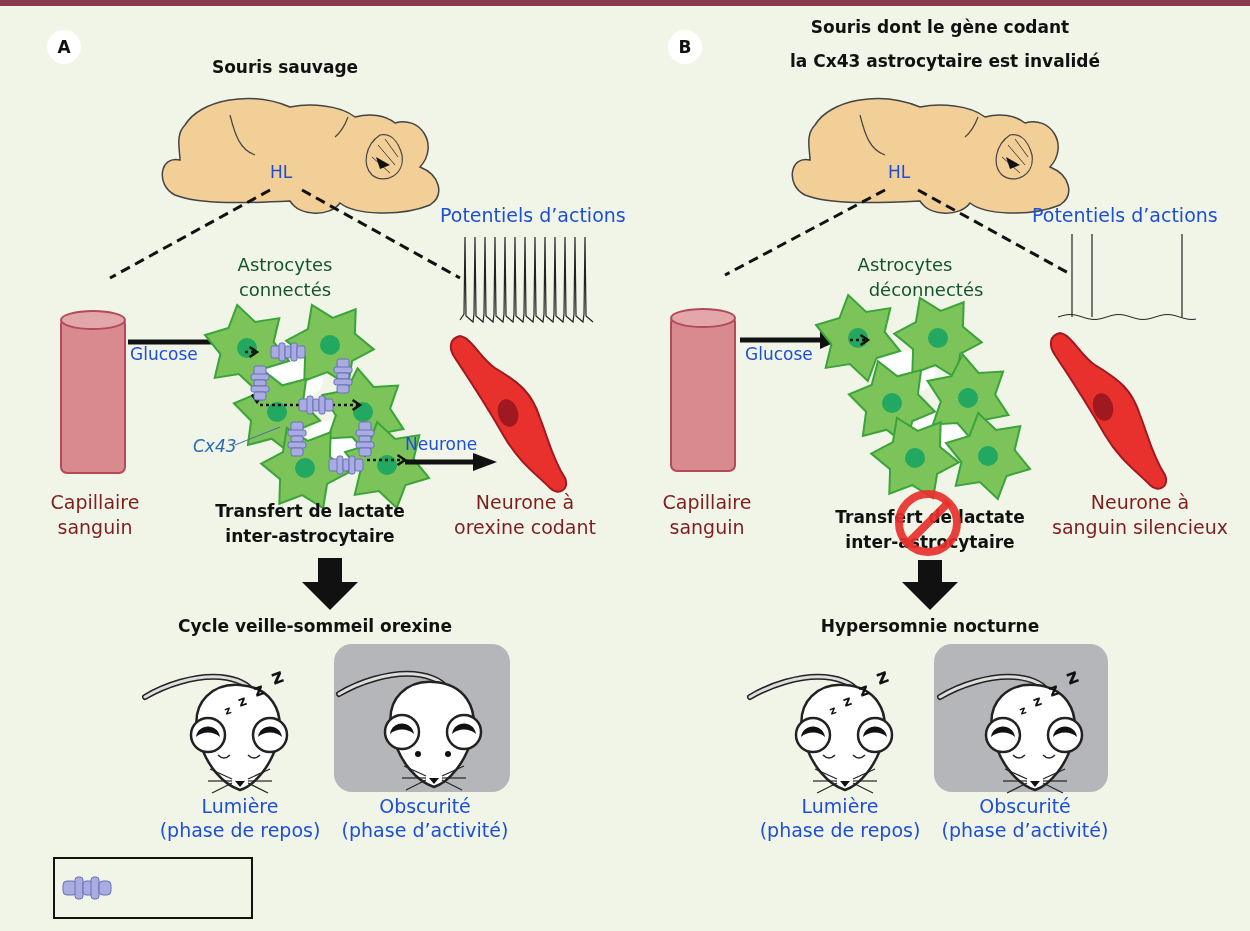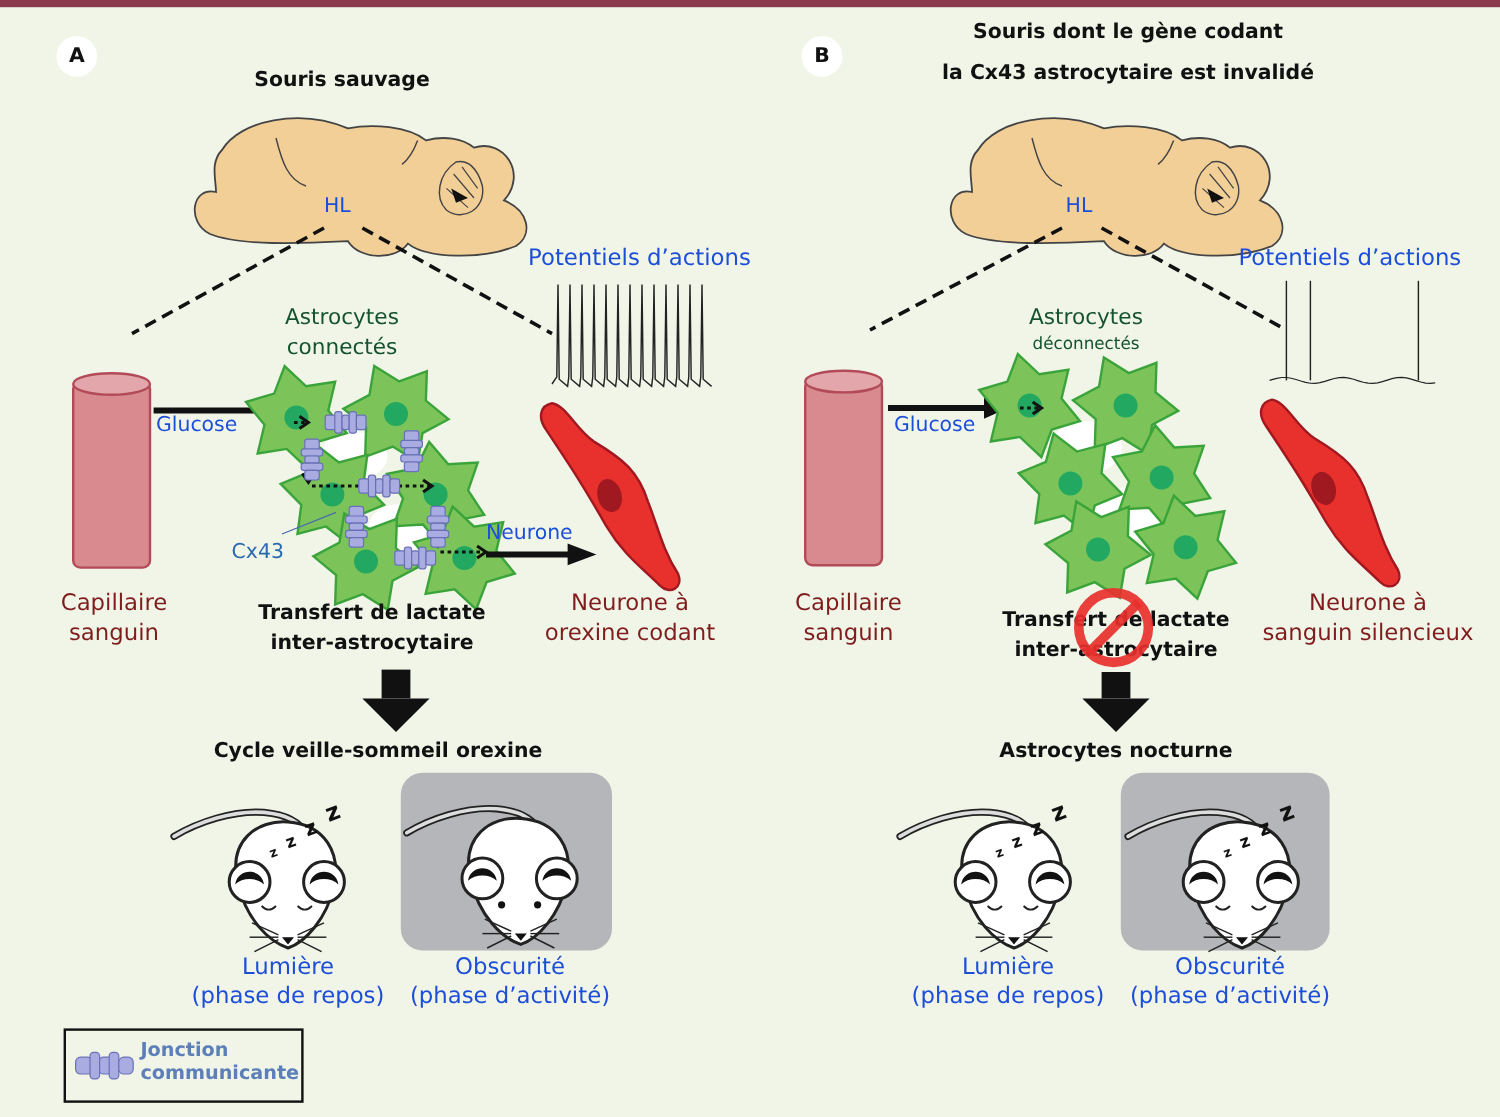--- a/index.html
+++ b/index.html
@@ -136,21 +136,21 @@
       </g>
       <g transform="translate(140,165) rotate(0)">
         <rect x="-16" y="-6" width="10" height="12" rx="2" fill="#a8ace0" stroke="#6a70b8" stroke-width="1"></rect>
         <rect x="-8" y="-9" width="6" height="18" rx="2" fill="#a8ace0" stroke="#6a70b8" stroke-width="1"></rect>
         <rect x="-2" y="-6" width="6" height="12" rx="2" fill="#a8ace0" stroke="#6a70b8" stroke-width="1"></rect>
         <rect x="4" y="-9" width="6" height="18" rx="2" fill="#a8ace0" stroke="#6a70b8" stroke-width="1"></rect>
         <rect x="10" y="-6" width="8" height="12" rx="2" fill="#a8ace0" stroke="#6a70b8" stroke-width="1"></rect>
       </g>
     </svg>
 
-  <div class="txt blue-label" style="left:193px; top:451px;">Cx43</div>
+  <div class="txt blue-label" style="left:193px; top:437px;font-style:italic;">Cx43</div>
   <svg style="left:235px; top:425px;" width="50" height="30">
     <line x1="0" y1="20" x2="45" y2="2" stroke="#4a6ab0" stroke-width="1"></line>
   </svg>
 
   <div class="txt label" style="left:405px; top:435px; font-size:17px;">Neurone</div>
   <svg style="left:405px; top:450px;" width="95" height="24">
     <line x1="0" y1="12" x2="72" y2="12" stroke="#111" stroke-width="5"></line>
     <polygon points="68,3 92,12 68,21" fill="#111"></polygon>
   </svg>
 
@@ -221,21 +221,21 @@
 
   <div class="txt label center" style="left:170px; top:796px; width:140px;">Lumière</div>
   <div class="txt label center" style="left:145px; top:820px; width:190px;">(phase de repos)</div>
   <div class="txt label center" style="left:355px; top:796px; width:140px;">Obscurité</div>
   <div class="txt label center" style="left:320px; top:820px; width:210px;">(phase d’activité)</div>
 </div>
 
 <div>
   <div class="panel-letter" style="left:668px; top:30px;">B</div>
   <div class="txt title center" style="left:780px; top:18px; width:320px;">Souris dont le gène codant</div>
-  <div class="txt title center" style="left:780px; top:52px; width:320px;">la Cx43 astrocytaire est invalidé</div>
+  <div class="txt title center" style="left:780px; top:52px; width:320px;text-align:right;">la Cx43 astrocytaire est invalidé</div>
 
   <svg style="left:770px; top:95px;" width="310" height="130" viewBox="0 0 310 130">
     <path d="M40,65 C20,60 15,90 35,100 C60,110 110,108 150,106 C160,122 190,122 200,108 C215,120 260,122 290,110 C305,100 300,80 280,72 C300,50 280,20 255,28 C245,20 230,18 215,22 C200,10 170,8 150,12 C110,-5 60,5 45,30 C35,40 40,55 40,65 Z" fill="#f3cf98" stroke="#444" stroke-width="1.5"></path>
     <path d="M240,40 C225,50 222,70 232,80 C245,90 265,80 262,60 C258,45 250,38 240,40 Z" fill="#f3cf98" stroke="#444" stroke-width="1.2"></path>
     <path d="M238,50 L255,70 M245,44 L258,62 M232,62 L250,78" stroke="#444" stroke-width="1" fill="none"></path>
     <path d="M236,62 L250,70 L240,74 Z" fill="#111"></path>
     <path d="M90,20 C95,40 100,55 115,60" stroke="#444" stroke-width="1.2" fill="none"></path>
     <path d="M195,42 C200,38 205,30 208,22" stroke="#444" stroke-width="1.2" fill="none"></path>
   </svg>
   <div class="txt label" style="left:888px; top:163px; font-size:17px;">HL</div>
@@ -261,21 +261,21 @@
   <div class="txt red-label center" style="left:652px; top:517px; width:110px;">sanguin</div>
 
   <svg style="left:740px; top:328px;" width="130" height="24">
     <line x1="0" y1="12" x2="85" y2="12" stroke="#111" stroke-width="5"></line>
     <polygon points="80,3 100,12 80,21" fill="#111"></polygon>
     <line x1="100" y1="12" x2="120" y2="12" stroke="#111" stroke-width="2.5" stroke-dasharray="3,3"></line>
   </svg>
   <div class="txt label" style="left:745px; top:345px; font-size:17px;">Glucose</div>
 
   <div class="txt green-label center" style="left:835px; top:255px; width:140px; font-size:18px;">Astrocytes</div>
-  <div class="txt green-label center" style="left:835px; top:280px; width:140px; font-size:14px;">déconnectés</div>
+  <div class="txt green-label center" style="left:856px; top:280px; width:140px; font-size:18px;">déconnectés</div>
 
   <svg id="astro-b" style="left:820px; top:298px;" width="230" height="200">
       <ellipse cx="85" cy="75" rx="30" ry="22" fill="#ffffff"></ellipse>
       <ellipse cx="120" cy="130" rx="28" ry="22" fill="#ffffff"></ellipse>
       <path d="M80.0,53.0L56.5,60.0L47.8,82.9L29.9,66.1L5.7,69.9L11.4,46.0L-4.0,27.0L19.5,20.0L28.2,-2.9L46.1,13.9L70.3,10.1L64.6,34.0Z" fill="#7cc45a" stroke="#3aa43a" stroke-width="2"></path>
       <circle cx="38" cy="40" r="10" fill="#22a860"></circle>
       <path d="M161.8,44.4L140.1,55.9L136.1,80.1L115.3,67.1L92.3,75.7L93.1,51.2L74.2,35.6L95.9,24.1L99.9,-0.1L120.7,12.9L143.7,4.3L142.9,28.8Z" fill="#7cc45a" stroke="#3aa43a" stroke-width="2"></path>
       <circle cx="118" cy="40" r="10" fill="#22a860"></circle>
       <path d="M115.1,113.7L92.4,123.1L86.0,146.7L66.6,131.7L42.9,138.0L46.1,113.7L28.9,96.3L51.6,86.9L58.0,63.3L77.4,78.3L101.1,72.0L97.9,96.3Z" fill="#7cc45a" stroke="#3aa43a" stroke-width="2"></path>
       <circle cx="72" cy="105" r="10" fill="#22a860"></circle>
@@ -302,21 +302,21 @@
   <svg style="left:893px; top:488px;" width="70" height="70">
     <circle cx="35" cy="35" r="29" fill="none" stroke="#e8302c" stroke-width="8" opacity="0.92"></circle>
     <line x1="14" y1="56" x2="56" y2="14" stroke="#e8302c" stroke-width="8" opacity="0.92"></line>
   </svg>
 
   <svg style="left:902px; top:560px;" width="56" height="50">
     <rect x="16" y="0" width="24" height="22" fill="#111"></rect>
     <polygon points="0,22 56,22 28,50" fill="#111"></polygon>
   </svg>
 
-  <div class="txt title center" style="left:790px; top:617px; width:280px;">Astrocytes nocturne</div>
+  <div class="txt title center" style="left:790px; top:617px; width:280px;">Hypersomnie nocturne</div>
 
   <div class="gray-box" style="left:934px; top:644px; width:174px; height:148px;"></div>
   <svg class="mouse" style="left:745px; top:655px;" width="180" height="140">
       <g>
         <path d="M5,42 C25,30 55,20 80,22 C100,24 110,30 115,40" fill="none" stroke="#222" stroke-width="6" stroke-linecap="round"></path>
         <path d="M5,42 C25,30 55,20 80,22 C100,24 110,30 115,40" fill="none" stroke="#ddd" stroke-width="3" stroke-linecap="round"></path>
         <path d="M58,80 C50,45 75,28 100,30 C130,32 145,55 138,85 C132,110 115,130 100,135 C85,130 65,112 58,80 Z" fill="#fff" stroke="#222" stroke-width="2.5"></path>
         <circle cx="68" cy="80" r="17" fill="#fff" stroke="#222" stroke-width="2.5"></circle>
         <path d="M56,82 C58,68 78,68 80,82 C74,76 62,76 56,82 Z" fill="#111"></path>
         <circle cx="130" cy="80" r="17" fill="#fff" stroke="#222" stroke-width="2.5"></circle>
@@ -374,17 +374,13 @@
 <div class="legend">
   <svg style="left:6px; top:14px;" width="54" height="30">
     <g fill="#a8ace0" stroke="#6a70b8" stroke-width="1">
       <rect x="2" y="8" width="14" height="14" rx="4"></rect>
       <rect x="14" y="4" width="8" height="22" rx="3"></rect>
       <rect x="22" y="8" width="10" height="14" rx="3"></rect>
       <rect x="30" y="4" width="8" height="22" rx="3"></rect>
       <rect x="38" y="8" width="12" height="14" rx="4"></rect>
     </g>
   </svg>
-  <div class="legend-text">
-    <div>Jonction</div>
-    <div>communicante</div>
-  </div>
 </div>
 
 </body></html>

